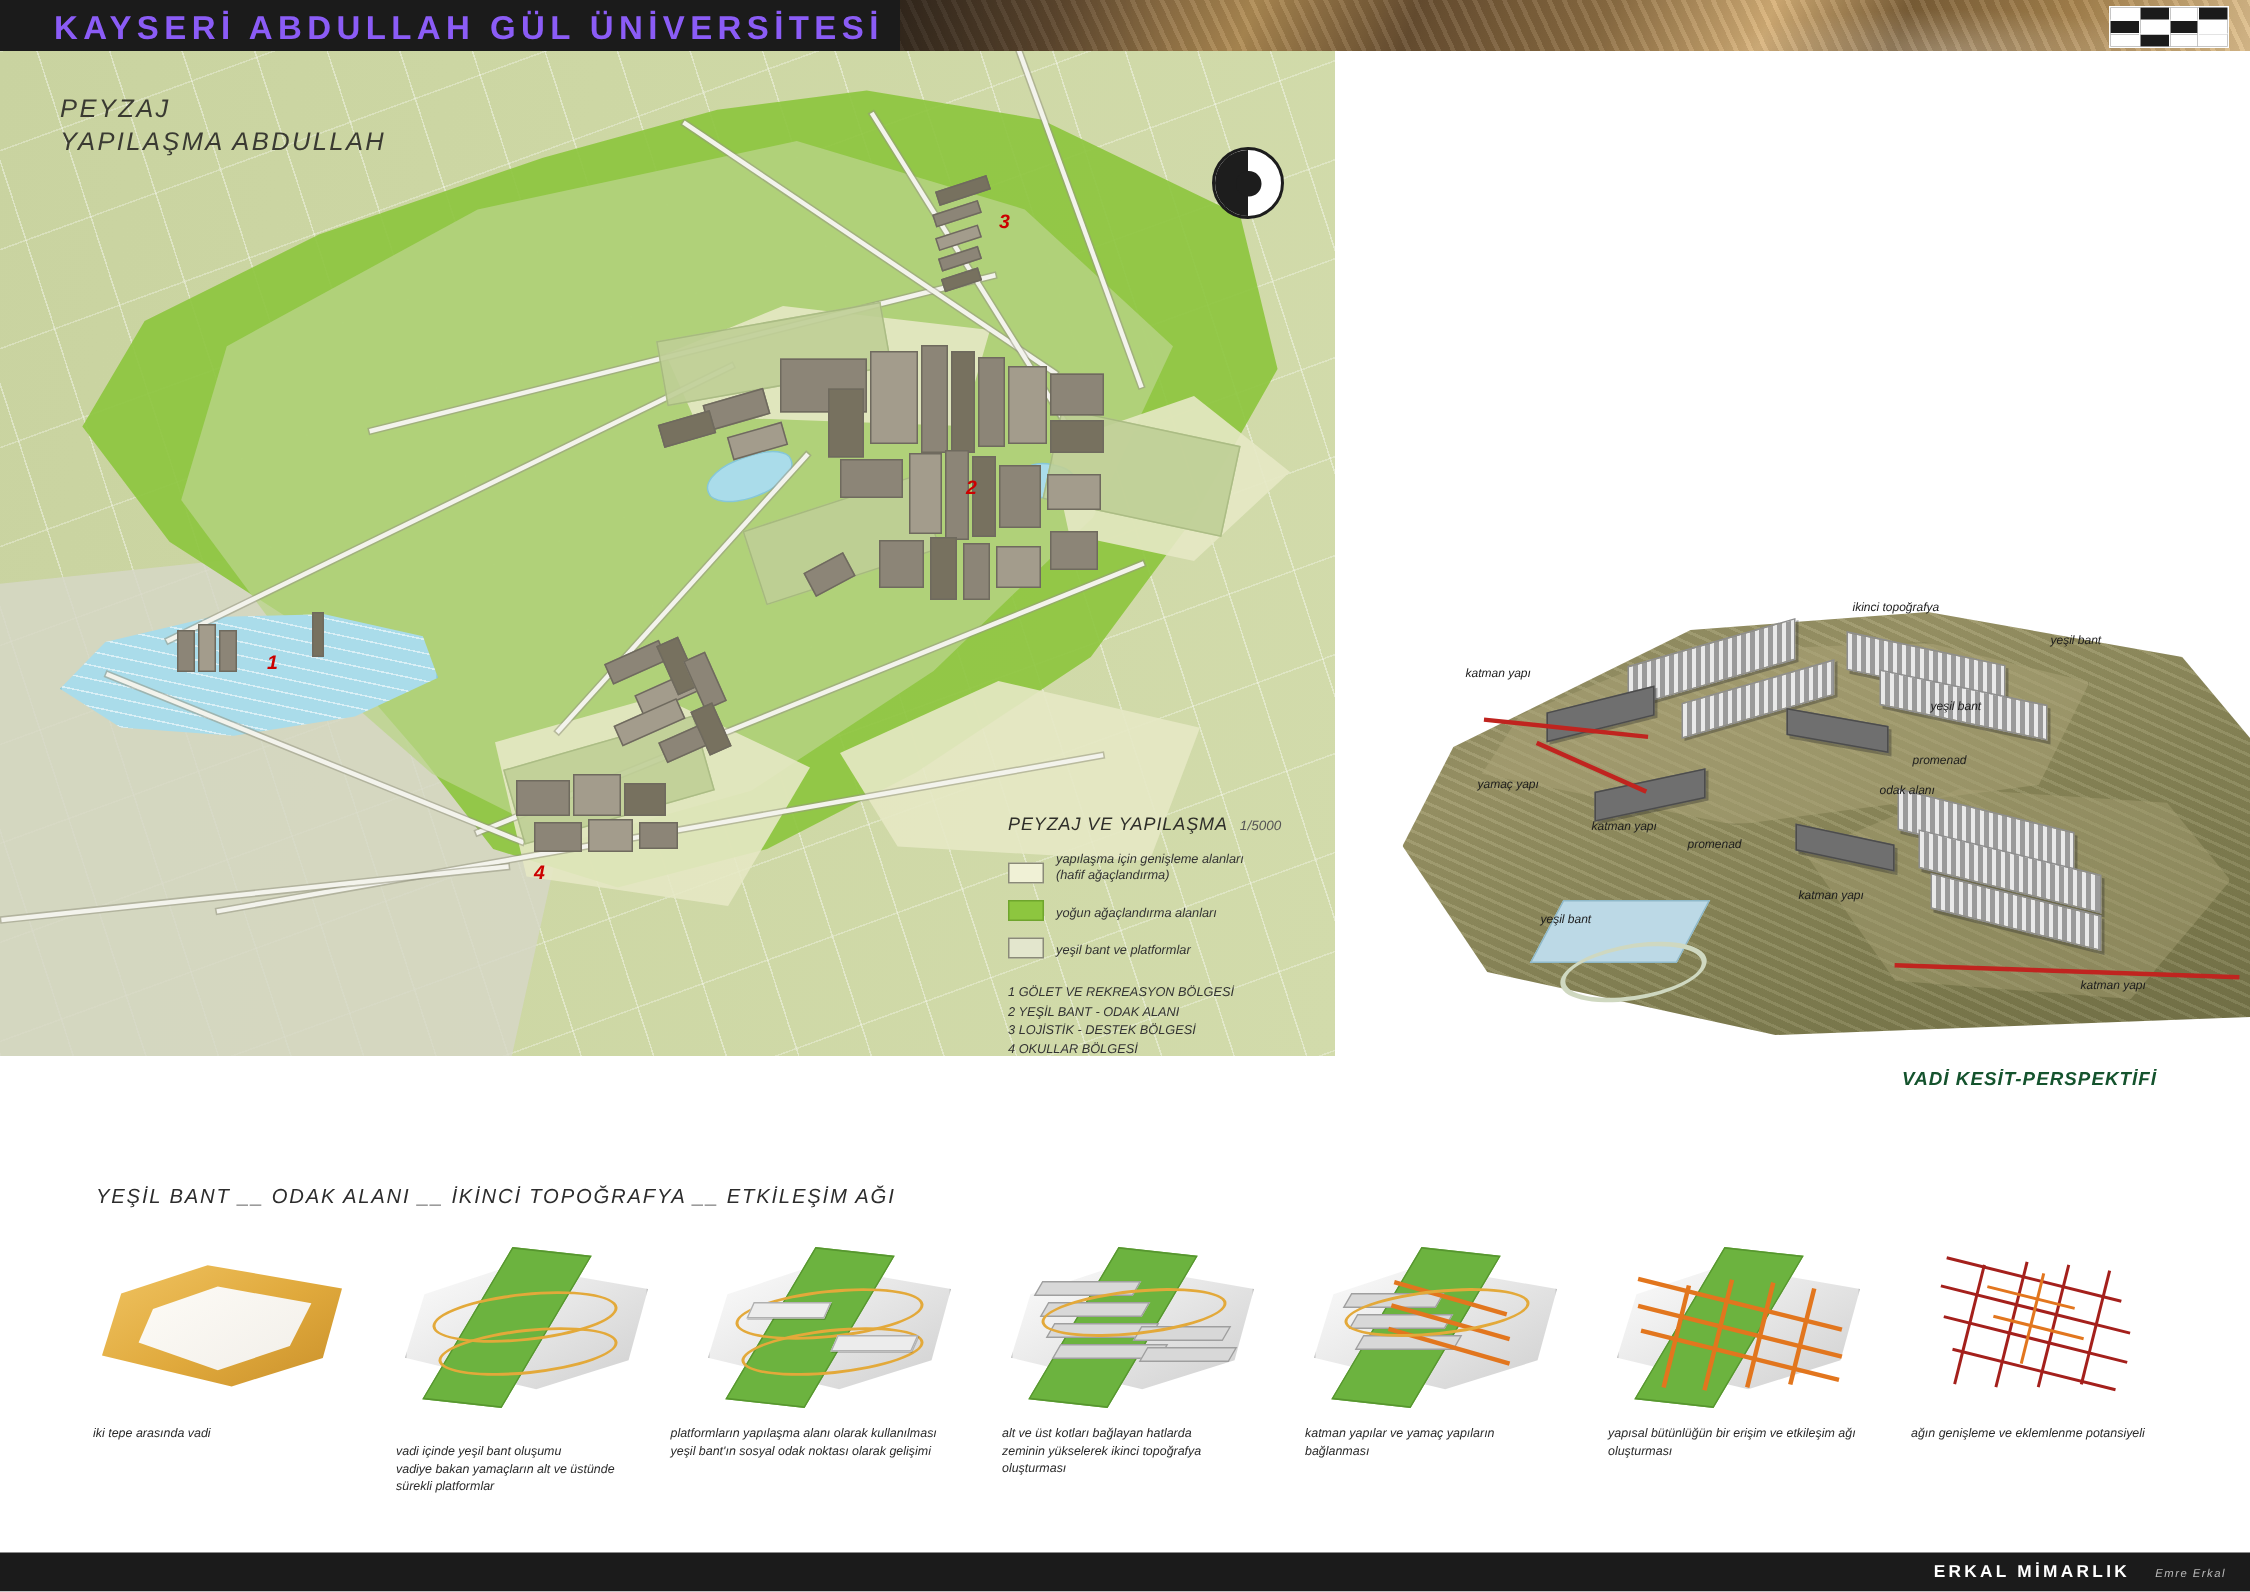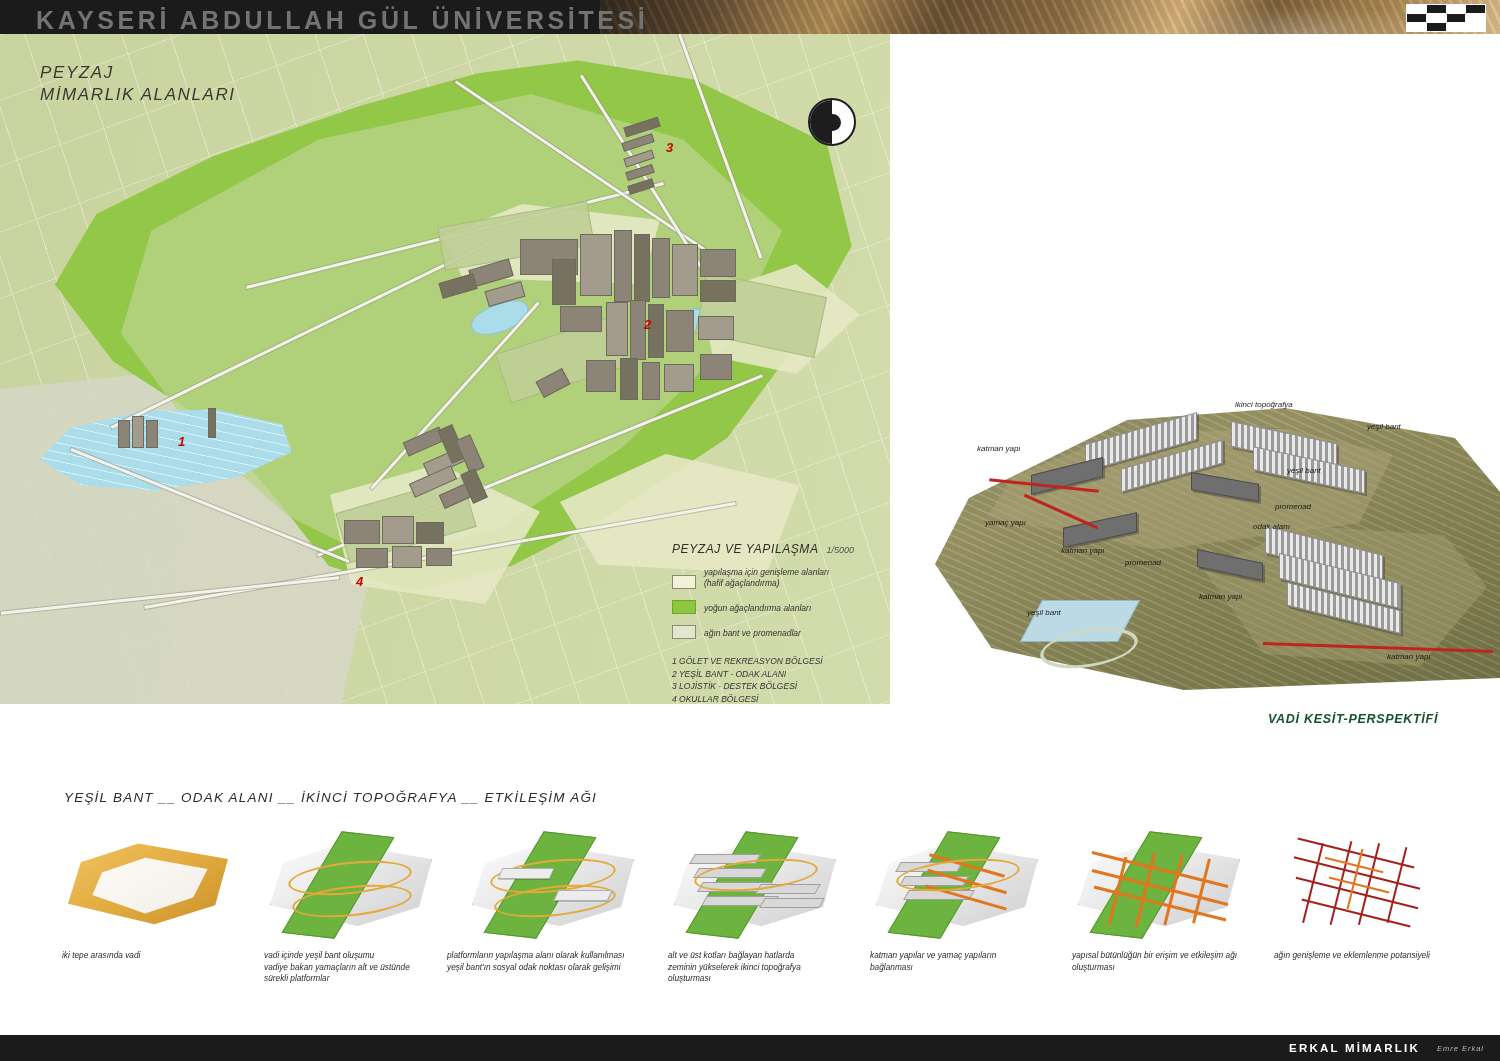--- a/index.html
+++ b/index.html
@@ -25,21 +25,21 @@
   }
   .header-photo:after {
     content:""; position:absolute; inset:0;
     background:
       linear-gradient(78deg, rgba(0,0,0,0.45) 0%, rgba(0,0,0,0) 20%),
       repeating-linear-gradient(65deg, rgba(255,255,255,0.10) 0 3px, rgba(0,0,0,0.10) 3px 9px);
     opacity:.7;
   }
   .header-title {
     position:absolute; left:36px; top:6px;
-    color:#737373; font-size:25px; font-weight:bold;
+    color:#8b5cf6; font-size:22px; font-weight:bold;
     letter-spacing:3.6px;
     z-index:5;
   }
   .header-logo {
     position:absolute; right:14px; top:4px; width:78px; height:26px;
     border:1px solid #ffffff;
     display:flex; z-index:6; background:#1b1b1b;
   }
   .logo-col { flex:1; display:flex; flex-direction:column; border-right:1px solid #fff; }
   .logo-col:last-child { border-right:none; }
@@ -399,21 +399,21 @@
     <div class="blk" style="left:344px; top:486px; width:34px; height:22px;"></div>
     <div class="blk l" style="left:382px; top:482px; width:30px; height:26px;"></div>
     <div class="blk d" style="left:416px; top:488px; width:26px; height:20px;"></div>
     <div class="blk" style="left:356px; top:514px; width:30px; height:18px;"></div>
     <div class="blk l" style="left:392px; top:512px; width:28px; height:20px;"></div>
     <div class="blk" style="left:426px; top:514px; width:24px; height:16px;"></div>
   </div>
 
   <div class="plan-heading">
     <div>PEYZAJ</div>
-    <div>MİMARLIK ALANLARI</div>
+    <div>YAPILAŞMA ABDULLAH</div>
   </div>
 
   <div class="compass"></div>
 
   <div class="plan-num" style="left:178px; top:400px;">1</div>
   <div class="plan-num" style="left:644px; top:283px;">2</div>
   <div class="plan-num" style="left:666px; top:106px;">3</div>
   <div class="plan-num" style="left:356px; top:540px;">4</div>
 
   <div class="legend">
@@ -426,21 +426,21 @@
       <span class="sw pale"></span>
       <span class="legend-txt" style="white-space:pre-line;">yapılaşma için genişleme alanları
 (hafif ağaçlandırma)</span>
     </div>
     <div class="legend-row">
       <span class="sw green"></span>
       <span class="legend-txt" style="white-space:pre-line;">yoğun ağaçlandırma alanları</span>
     </div>
     <div class="legend-row">
       <span class="sw band"></span>
-      <span class="legend-txt" style="white-space:pre-line;">ağın bant ve promenadlar</span>
+      <span class="legend-txt" style="white-space:pre-line;">yeşil bant ve platformlar</span>
     </div>
 
     <div class="legend-notes">
       <div>1  GÖLET VE REKREASYON BÖLGESİ</div>
       <div>2  YEŞİL BANT - ODAK ALANI</div>
       <div>3  LOJİSTİK - DESTEK BÖLGESİ</div>
       <div>4  OKULLAR BÖLGESİ</div>
     </div>
   </div>
 </div>
@@ -494,21 +494,21 @@
   <div class="d-valley"></div>
 </div>
 <div class="d-cap" style="left:62px; white-space:pre-line;">iki tepe arasında vadi</div>
 
 <div class="diag" style="left:262px;">
   <div class="d-slab"></div>
   <div class="d-green-band"></div>
   <div class="d-curve" style="left:26px; top:34px; width:120px; height:28px; border-color:#e3a93a; border-width:2px; transform:rotate(-6deg);"></div>
   <div class="d-curve" style="left:30px; top:58px; width:116px; height:26px; transform:rotate(-6deg);"></div>
 </div>
-<div class="d-cap" style="left:264px; white-space:pre-line;">vadi içinde yeşil bant oluşumu
+<div class="d-cap" style="left:264px; white-space:pre-line;margin-top:12px;">vadi içinde yeşil bant oluşumu
 vadiye bakan yamaçların alt ve üstünde
 sürekli platformlar</div>
 
 <div class="diag" style="left:464px;">
   <div class="d-slab"></div>
   <div class="d-green-band"></div>
   <div class="d-curve" style="left:26px; top:32px; width:122px; height:28px; transform:rotate(-6deg);"></div>
   <div class="d-curve" style="left:30px; top:58px; width:118px; height:26px; transform:rotate(-6deg);"></div>
   <div class="d-platform" style="left:36px; top:40px; width:50px; height:9px; transform:skewX(-24deg);"></div>
   <div class="d-platform" style="left:92px; top:62px; width:52px; height:9px; transform:skewX(-24deg);"></div>

